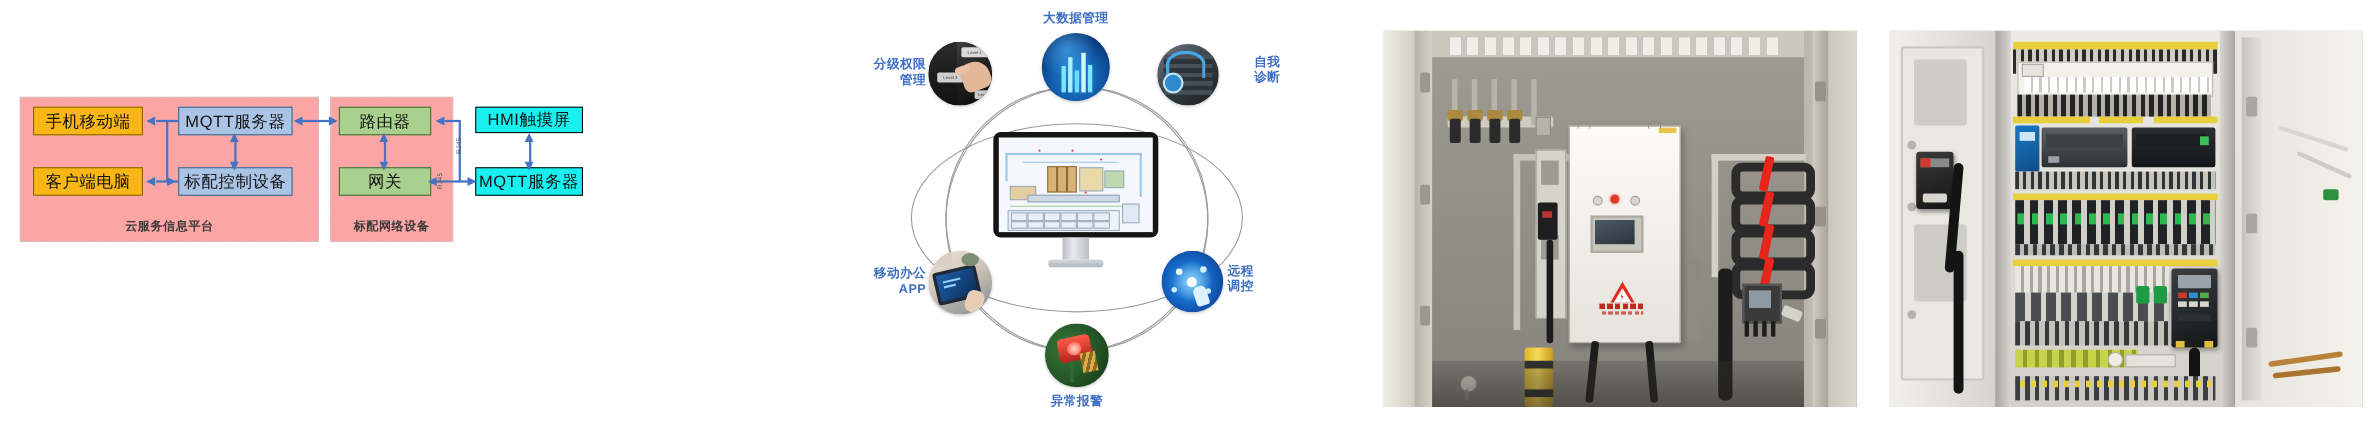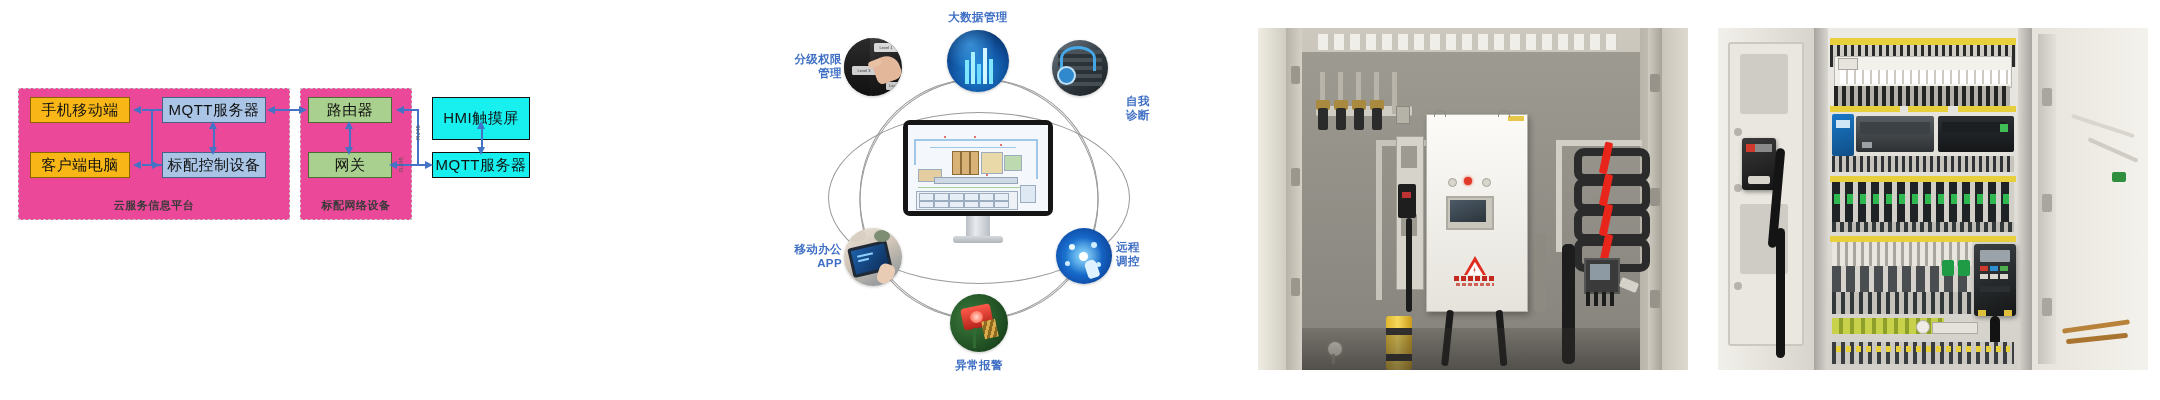--- a/index.html
+++ b/index.html
@@ -1,21 +1,21 @@
 <!DOCTYPE html>
 <html><head>
 <meta charset="utf-8">
 <style>
   html,body{margin:0;padding:0;background:#ffffff;}
   body{width:2160px;height:400px;font-family:"Liberation Sans","DejaVu Sans",sans-serif;overflow:hidden;}
   .canvas{position:relative;width:2160px;height:400px;background:#fff;}
 
   
   .panel-diagram{position:absolute;left:0;top:0;width:740px;height:400px;}
-  .grp{position:absolute;border:1px dashed #c9c9c9;background:#ec4899;}
+  .grp{position:absolute;border:1px dashed #c9c9c9;background:#fca5a5;}
   .grp-label{position:absolute;left:0;right:0;bottom:6px;text-align:center;
              font-size:11px;color:#3a3a3a;letter-spacing:.5px;font-weight:600;}
   .node{position:absolute;box-sizing:border-box;border:1.4px solid #2b2b2b;
         display:flex;align-items:center;justify-content:center;
         font-size:15px;color:#111;letter-spacing:.5px;white-space:nowrap;}
   .n-orange{background:#f9b717;border-color:#8a6200;}
   .n-blue{background:#a9c4e4;border-color:#44618a;}
   .n-green{background:#a9d08e;border-color:#4a6b33;}
   .n-cyan{background:#18f0f0;border-color:#111;}
 
@@ -94,21 +94,21 @@
     </div>
     <div class="node n-blue" style="left:162px;top:152px;width:104px;height:26px;">
       <span>标配控制设备</span>
     </div>
     <div class="node n-green" style="left:308px;top:97px;width:84px;height:26px;">
       <span>路由器</span>
     </div>
     <div class="node n-green" style="left:308px;top:152px;width:84px;height:26px;">
       <span>网关</span>
     </div>
-    <div class="node n-cyan" style="left:432px;top:97px;width:98px;height:43px;">
+    <div class="node n-cyan" style="left:432px;top:97px;width:98px;height:24px;">
       <span>HMI触摸屏</span>
     </div>
     <div class="node n-cyan" style="left:432px;top:152px;width:98px;height:26px;">
       <span>MQTT服务器</span>
     </div>
 
     <div class="ln lnh" style="left:142px;top:109px;width:20px;"></div>
     <div class="arw arw-l" style="left:133px;top:105.5px;"></div>
 
     <div class="ln lnh" style="left:142px;top:164px;width:20px;"></div>
@@ -205,21 +205,21 @@
 
     <div class="bubble" style="left:312px;top:40px;width:56px;height:56px;">
       <div class="art art-diag">
         <div style="position:absolute;left:6px;top:10px;width:44px;height:36px;background:
              repeating-linear-gradient(0deg,#4a5259 0 4px,#2c3237 4px 8px),
              repeating-linear-gradient(90deg,#4a5259 0 5px,#2c3237 5px 10px);opacity:.9;"></div>
         <div style="position:absolute;left:8px;top:6px;width:30px;height:22px;border:3.5px solid #46a7e6;border-radius:50% 50% 0 0;border-bottom:none;"></div>
         <div style="position:absolute;left:5px;top:26px;width:15px;height:15px;border-radius:50%;background:#2f89cc;border:2.5px solid #bfe2f7;"></div>
       </div>
     </div>
-    <span class="bub-label" style="left:372px;top:50px;width:52px;text-align:center;margin-top:44px;">自我
+    <span class="bub-label" style="left:372px;top:50px;width:52px;text-align:right;">自我
 诊断</span>
 
     <div class="bubble" style="left:316px;top:228px;width:56px;height:56px;">
       <div class="art art-remote">
         <div class="glow" style="left:8px;top:8px;width:40px;height:40px;background:radial-gradient(circle,rgba(190,235,255,.7),transparent 65%);"></div>
         <div style="position:absolute;left:13px;top:16px;width:6px;height:6px;border-radius:50%;background:#eaf8ff;"></div>
         <div style="position:absolute;left:35px;top:14px;width:6px;height:6px;border-radius:50%;background:#cfeeff;"></div>
         <div style="position:absolute;left:9px;top:33px;width:5px;height:5px;border-radius:50%;background:#cfeeff;"></div>
         <div style="position:absolute;left:40px;top:34px;width:5px;height:5px;border-radius:50%;background:#cfeeff;"></div>
         <div style="position:absolute;left:23px;top:24px;width:9px;height:9px;border-radius:50%;background:#ffffff;"></div>

